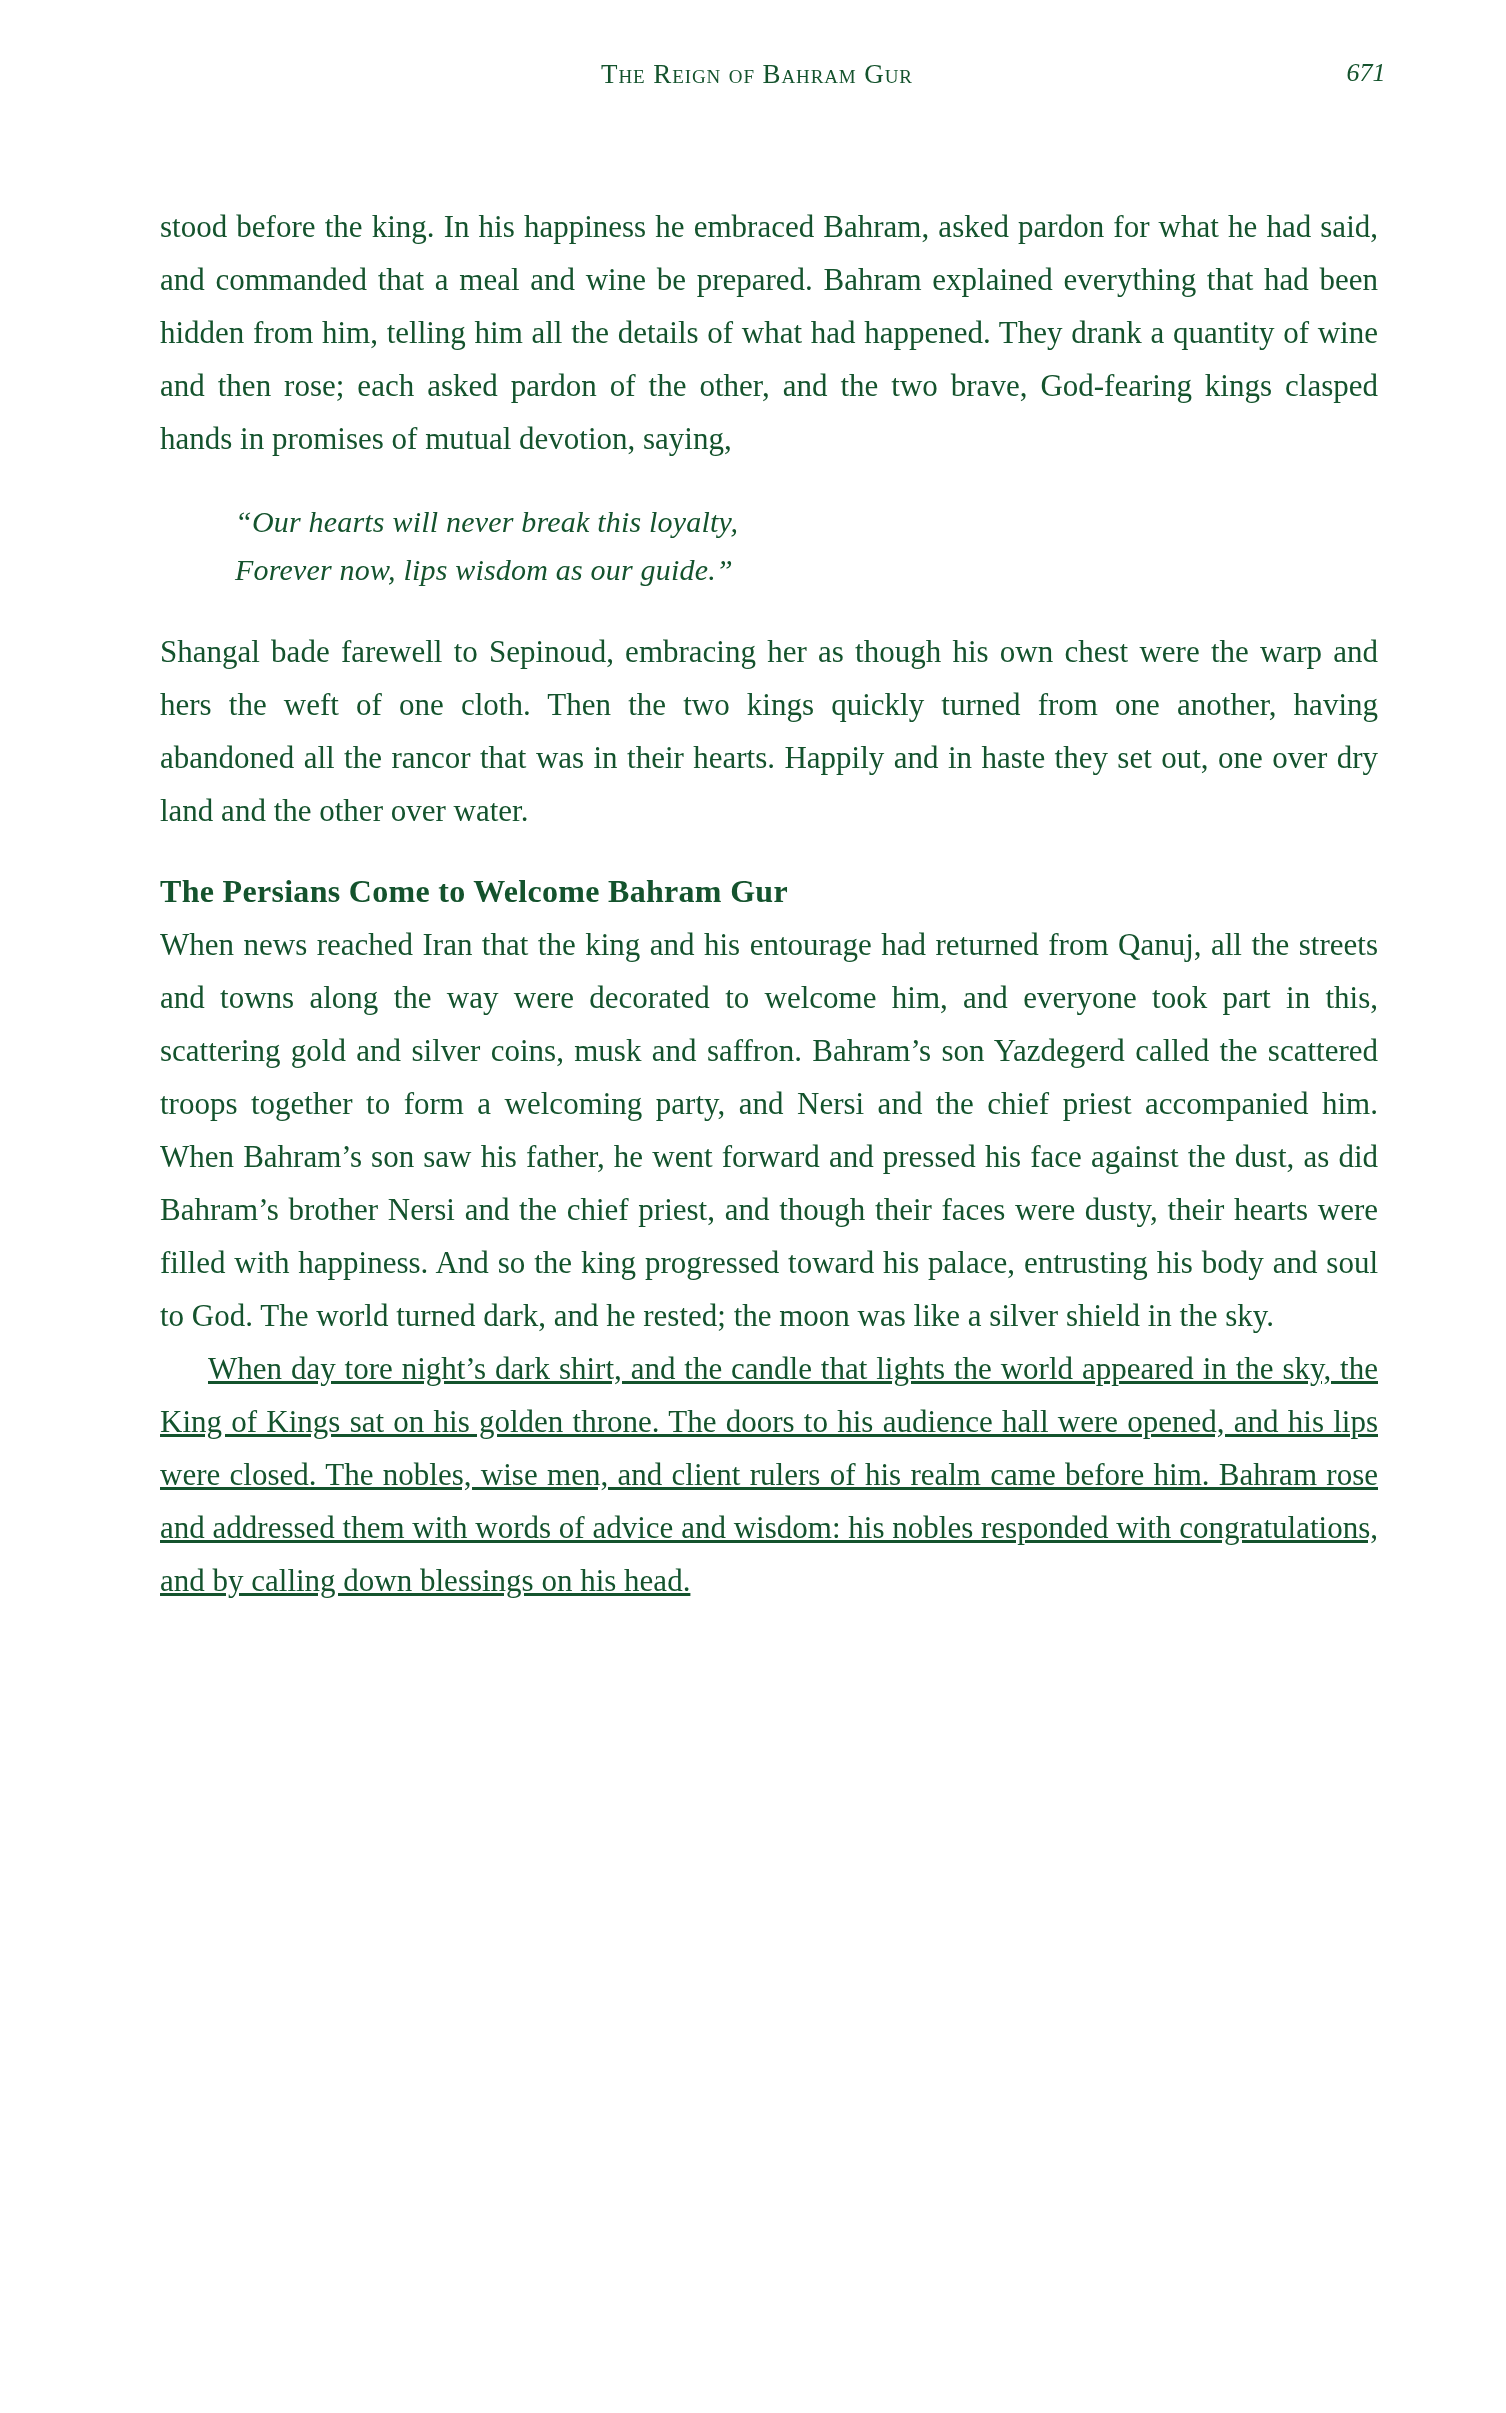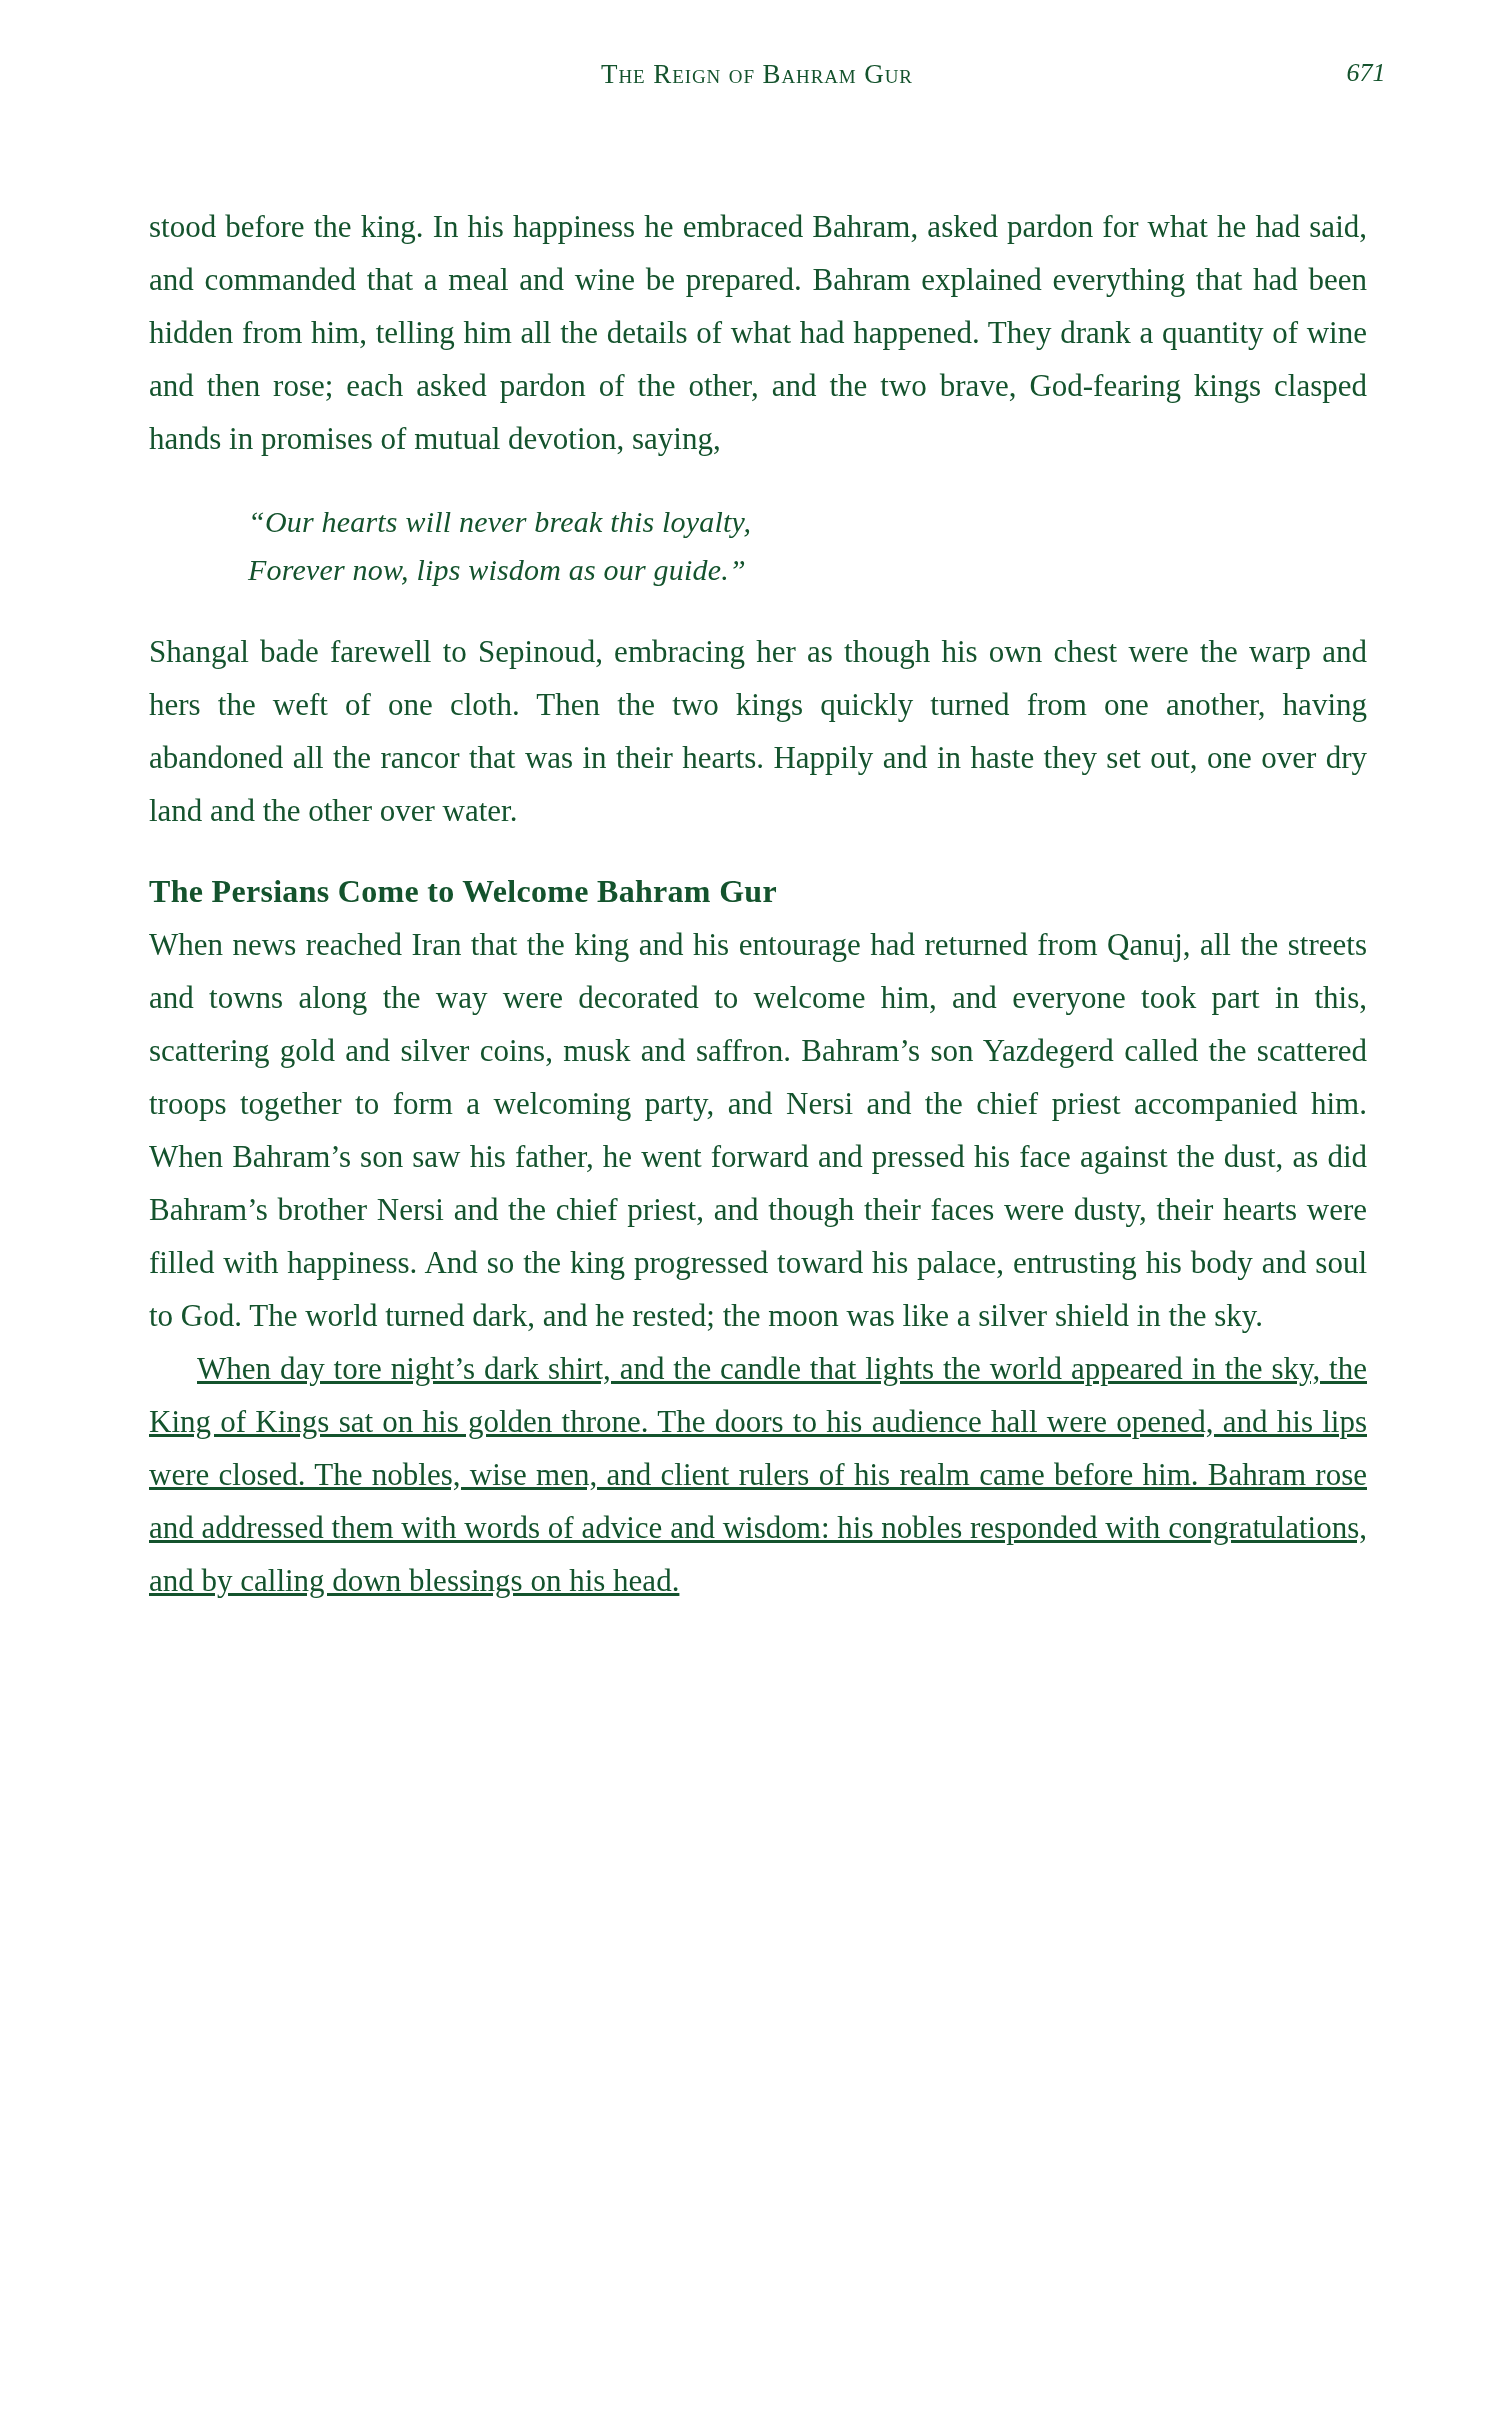--- a/index.html
+++ b/index.html
@@ -45,21 +45,21 @@
     top: -3.1px;
     font-size: 26px;
     font-style: italic;
     line-height: 39px;
   }
 
   
   .textblock {
     position: absolute;
     top: 200px;
-    left: 149px;
+    left: 160px;
     width: 1218px;
   }
 
   p.body {
     margin: 0;
     font-size: 31px;
     line-height: 53px;
     text-align: justify;
     text-justify: inter-word;
     -webkit-hyphens: none;
@@ -75,21 +75,21 @@
 
   
   .verse {
     margin: 0;
     padding: 33px 0 31px 0;
   }
   .verse-line {
     font-size: 30px;
     font-style: italic;
     line-height: 48px;
-    margin-left: 99px;
+    margin-left: 75px;
     white-space: nowrap;
     letter-spacing: 0.2px;
   }
 
   
   h2.section-heading {
     margin: 30px 0 3.1px 0;
     font-size: 32px;
     font-weight: bold;
     line-height: 48px;

